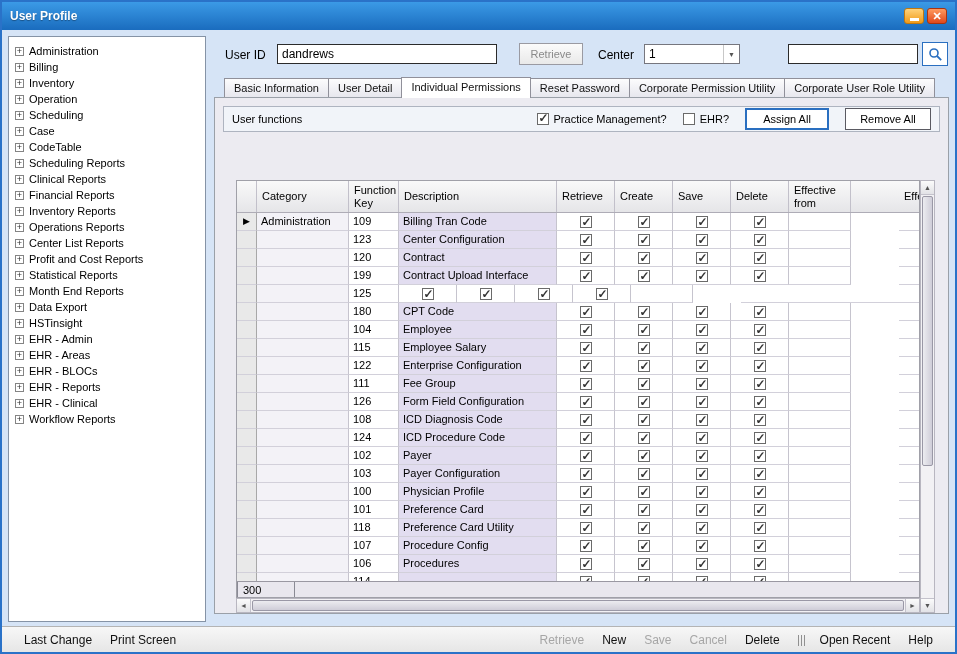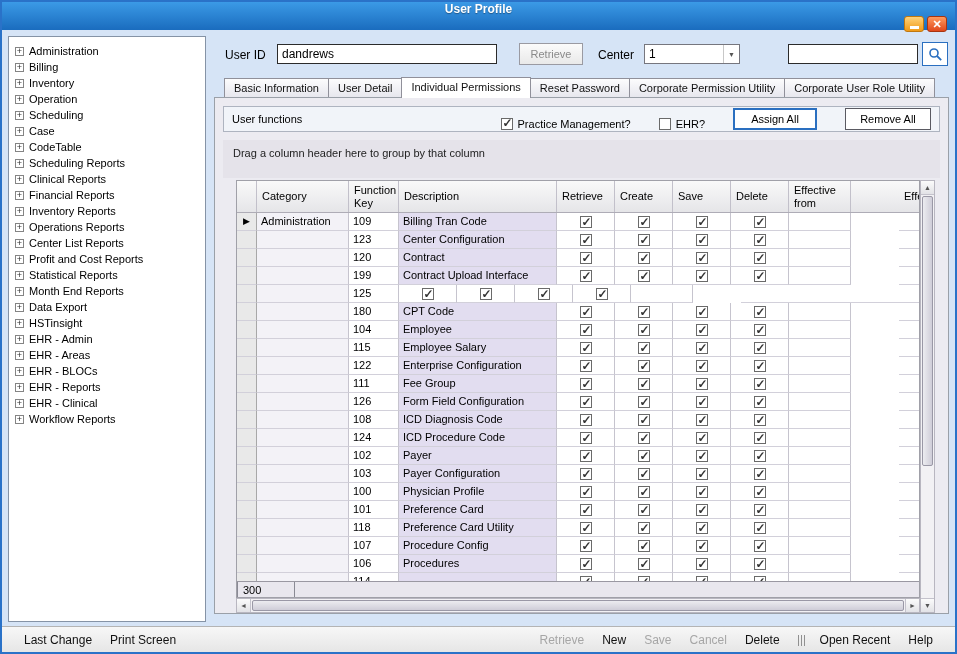--- a/index.html
+++ b/index.html
@@ -4,21 +4,21 @@
 <style>
   * { box-sizing: border-box; margin: 0; padding: 0; }
   html,body { width:957px; height:654px; overflow:hidden; background:#fff;
     font-family:"Liberation Sans", sans-serif; }
   .window { position:relative; width:957px; height:654px;
     border:2px solid #2a72c8; background:#d6e4f6; }
 
   
   .titlebar { position:absolute; left:0; top:0; right:0; height:28px;
     background:linear-gradient(180deg,#3b9ae6 0%, #1a6cbe 100%);
-    display:flex; align-items:center; padding:0 8px;flex-direction:column; }
+    display:flex; align-items:center; padding:0 8px; }
   .titlebar .title { color:#fff; font-weight:bold; font-size:12px; text-shadow:0 1px 1px rgba(0,0,0,.35); }
   .tb-buttons { margin-left:auto; display:flex; gap:3px; }
   .tb-btn { width:20px; height:16px; border-radius:3px; display:flex; align-items:center; justify-content:center;
     cursor:pointer; }
   .tb-btn.min { background:linear-gradient(#ffd27a,#f09a18); border:1px solid #c07810; }
   .min-glyph { width:9px; height:3px; background:#fff; margin-top:7px; }
   .tb-btn.close { background:linear-gradient(#ff9a5e,#e0481c); border:1px solid #a83410;
     color:#fff; font-size:11px; font-weight:bold; line-height:1; }
 
   
@@ -53,21 +53,21 @@
     border:1px solid #90909a; border-bottom:none; margin-right:-1px;
     font-size:11px; line-height:18px; white-space:nowrap; cursor:pointer; color:#111; }
   .tab.active { height:21px; background:#fff; margin-bottom:-1px; z-index:4; position:relative; }
 
   
   .panel { position:absolute; left:212px; top:95px; right:6px; bottom:38px;
     border:1px solid #9aa0a8; background:#ecebf1; }
   .uf-bar { position:absolute; left:8px; right:8px; top:8px; height:26px;
     background:#f1f4f9; border:1px solid #aeb4c0; display:flex; align-items:center; padding:0 8px; }
   .uf-title { font-size:11px; color:#000; }
-  .uf-right { margin-left:auto; display:flex; align-items:flex-end; gap:28px; }
+  .uf-right { margin-left:auto; display:flex; align-items:center; gap:16px; }
   .chk { display:flex; align-items:center; gap:5px; font-size:11px; cursor:pointer; }
   .cb { width:12px; height:12px; border:1px solid #6a6a6a; background:#fff; position:relative;
     display:inline-block; flex:0 0 auto; }
   .cb.checked::after { content:"✓"; position:absolute; left:1px; top:-3px; font-size:12px;
     font-weight:bold; color:#333; }
   .btn.assign { width:84px; height:22px; background:#fff; border:2px solid #2a6fc0; color:#000; }
   .btn.remove { width:86px; height:22px; background:#fff; border:1px solid #5a5a62; color:#000; }
   .group-band { position:absolute; left:8px; right:8px; top:42px; height:38px;
     background:#e5e3ea; padding:7px 10px; font-size:11px; color:#222; }
 
@@ -321,23 +321,20 @@
         </label>
         <label class="chk">
           <span class="cb"></span>
           <span>EHR?</span>
         </label>
         <button class="btn assign">Assign All</button>
         <button class="btn remove">Remove All</button>
       </span>
     </div>
 
-    <div class="group-band">
-      <span>Drag a column header here to group by that column</span>
-    </div>
 
     <div class="grid">
       <div class="g-header">
         <div class="gh c-sel"></div>
         <div class="gh c-cat">Category</div>
         <div class="gh c-key">Function Key</div>
         <div class="gh c-desc">Description</div>
         <div class="gh c-chk">Retrieve</div>
         <div class="gh c-chk">Create</div>
         <div class="gh c-chk">Save</div>

